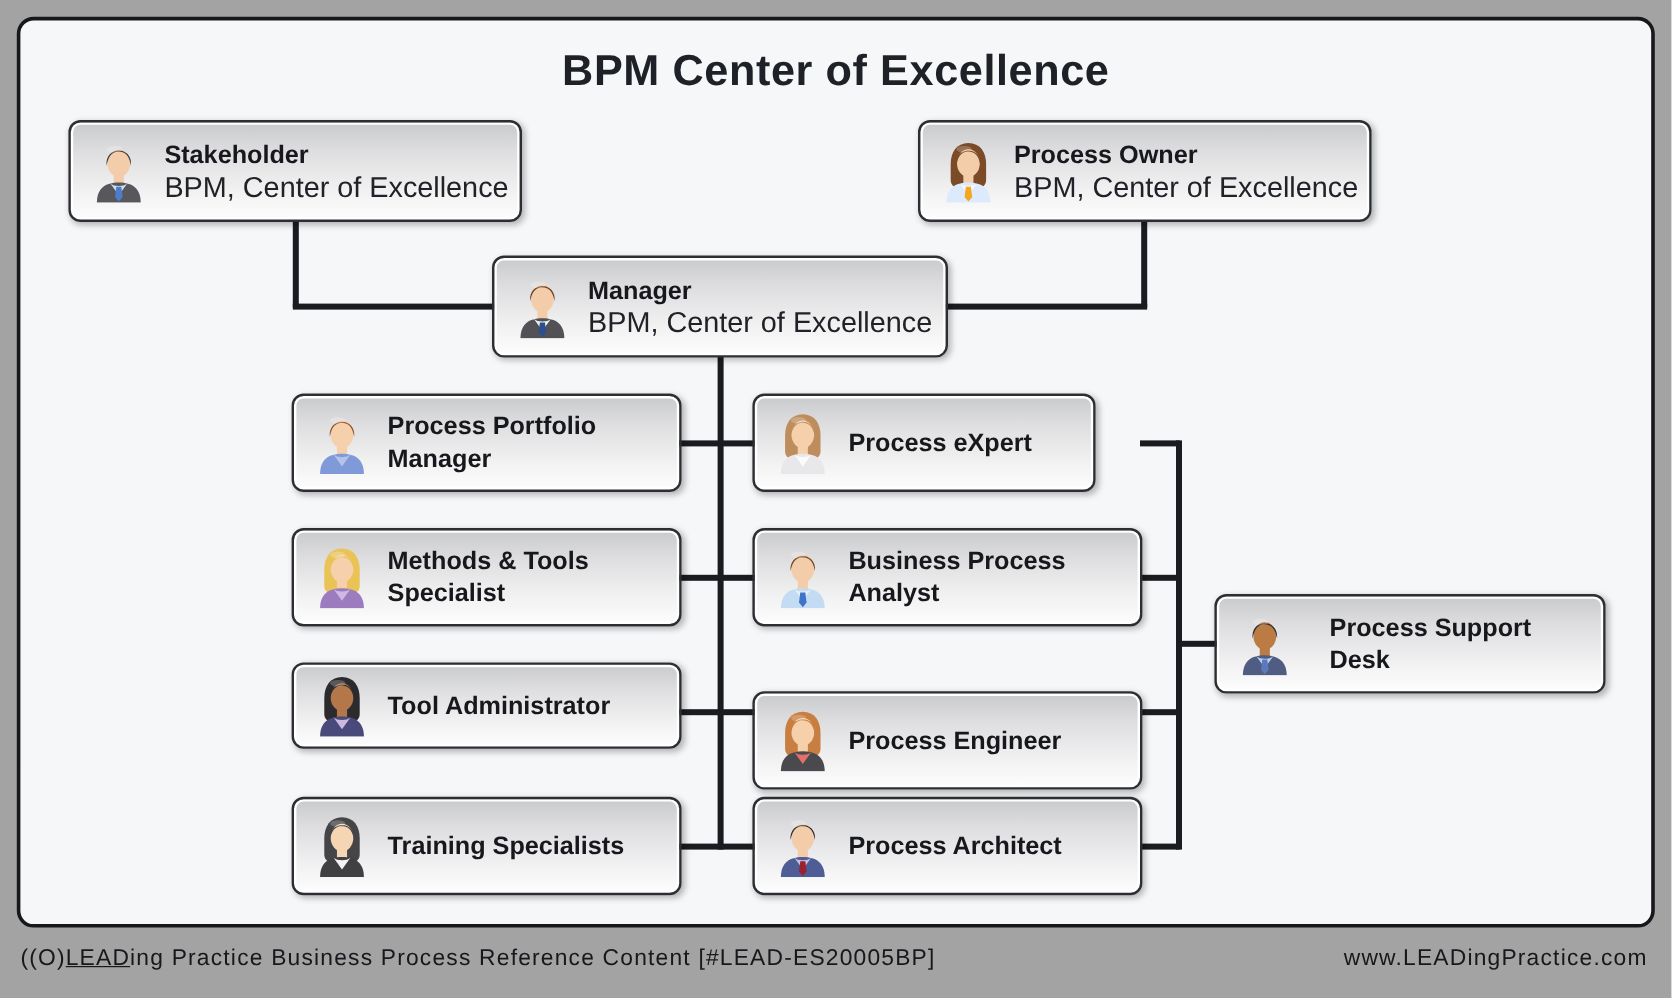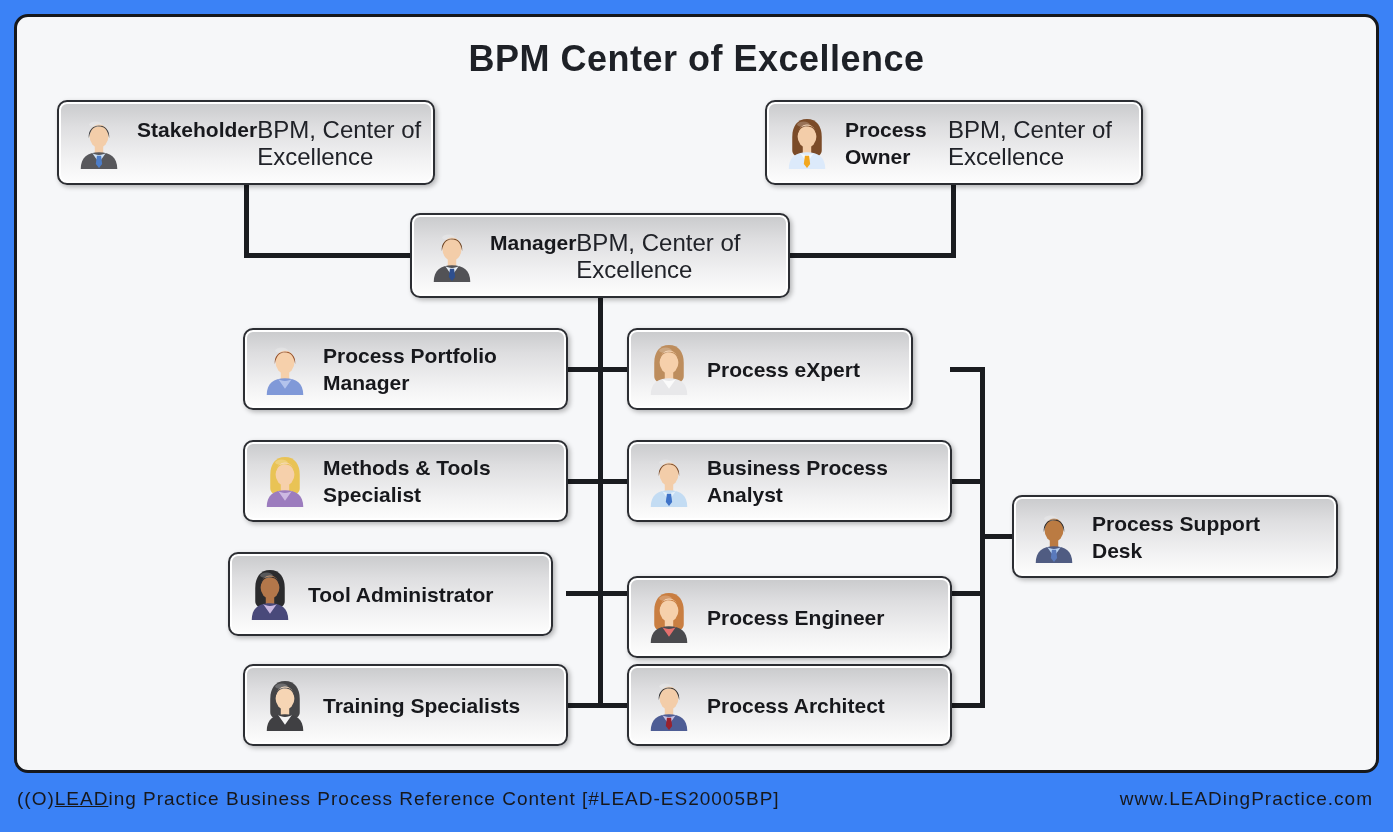--- a/index.html
+++ b/index.html
@@ -1,29 +1,29 @@
 <!DOCTYPE html>
 <html><head>
 <meta charset="utf-8">
 <style>
   html,body{margin:0;padding:0;background:#f6f7f9;font-family:"Liberation Sans",sans-serif;}
-  .stage{position:relative;width:1393px;height:832px;background:#3b82f6;overflow:hidden;}
+  .stage{position:relative;width:1393px;height:832px;background:#a3a3a3;overflow:hidden;}
   .frame{position:absolute;left:14px;top:14px;width:1359px;height:753px;border:3px solid #16181c;border-radius:14px;background:#f6f7f9;}
   .title{position:absolute;left:0;right:0;top:38px;margin:0;text-align:center;font-size:36px;font-weight:bold;color:#1e2127;letter-spacing:.5px;}
   .line{position:absolute;background:#1a1c20;}
   .node{position:absolute;display:flex;align-items:center;gap:15px;padding-left:17px;box-sizing:border-box;
     background:linear-gradient(180deg,#c9cacc 0%,#dedee0 30%,#f2f2f3 72%,#fdfdfd 100%);
     border:2px solid #2c2e33;border-radius:10px;
     box-shadow:inset 0 0 0 2px #ffffff, 2px 2px 5px rgba(0,0,0,0.28);}
   .avatar{width:46px;height:52px;flex:0 0 auto;}
   .avatar svg{width:100%;height:100%;display:block;}
-  .ntext{display:flex;flex-direction:row;}
+  .ntext{display:flex;flex-direction:column;}
   .ntitle{font-weight:bold;font-size:21px;color:#17181c;line-height:27px;}
   .nsub{font-size:24px;color:#202228;line-height:27px;}
-  .w190{max-width:195px;}
+  .w190{max-width:195px;margin-left:16px;}
   .footer{position:absolute;left:0;right:0;top:788px;height:32px;}
   .footer-left{position:absolute;left:17px;top:0;font-size:19px;color:#17181c;letter-spacing:1px;}
   .footer-right{position:absolute;right:20px;top:0;font-size:19px;color:#17181c;letter-spacing:1px;text-align:center;}
   .lead-underline{text-decoration:underline;}
 </style>
 </head>
 <body>
 
 <svg width="0" height="0" style="position:absolute">
   <symbol id="person" viewBox="0 0 64 74">
@@ -109,21 +109,21 @@
     <span class="avatar" style="--hair: #e9c355; --skin: #f6d0ab; --torso: #9c7cbe; --shirt: #cdb9e2; --tie: #9c7cbe; --hb: block; --tied: none;">
         <svg>
           <use href="#person"></use>
         </svg>
       </span>
     <span class="ntext">
         <span class="ntitle">Methods &amp; Tools Specialist</span>
       </span>
   </div>
 
-  <div class="node" style="left:228px;top:552px;width:325px;height:84px">
+  <div class="node" style="left:243px;top:552px;width:325px;height:72px">
     <span class="avatar" style="--hair: #2b2b2d; --skin: #b3774a; --torso: #49497a; --shirt: #cbb9e1; --tie: #49497a; --hb: block; --tied: none;">
         <svg>
           <use href="#person"></use>
         </svg>
       </span>
     <span class="ntext">
         <span class="ntitle">Tool Administrator</span>
       </span>
   </div>
 

